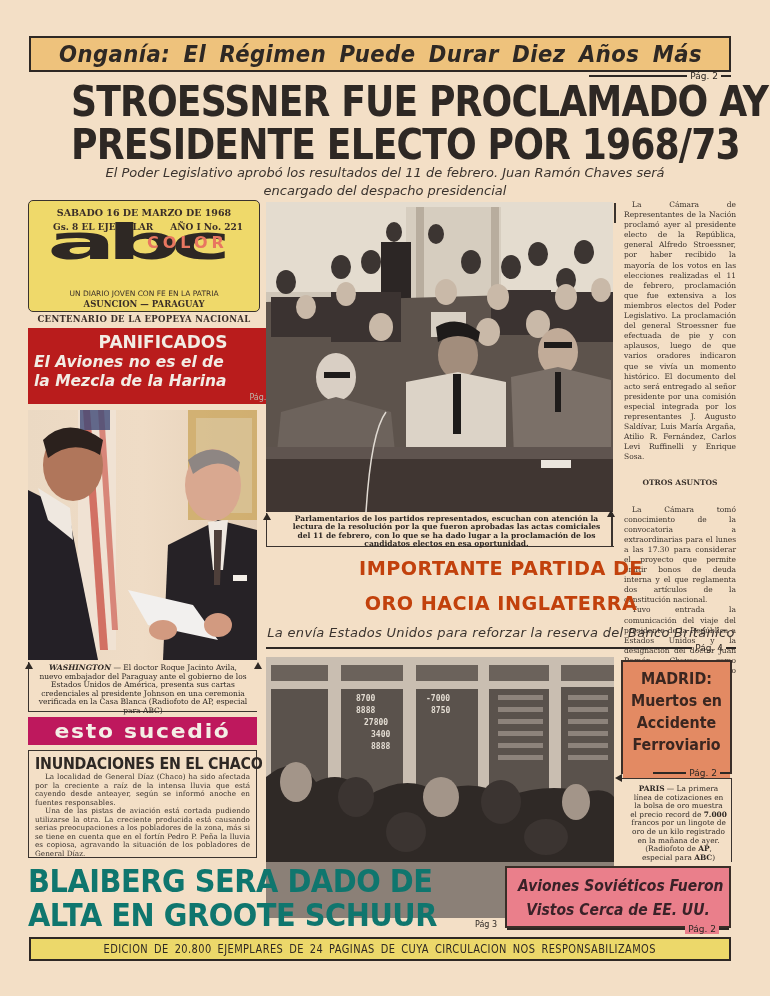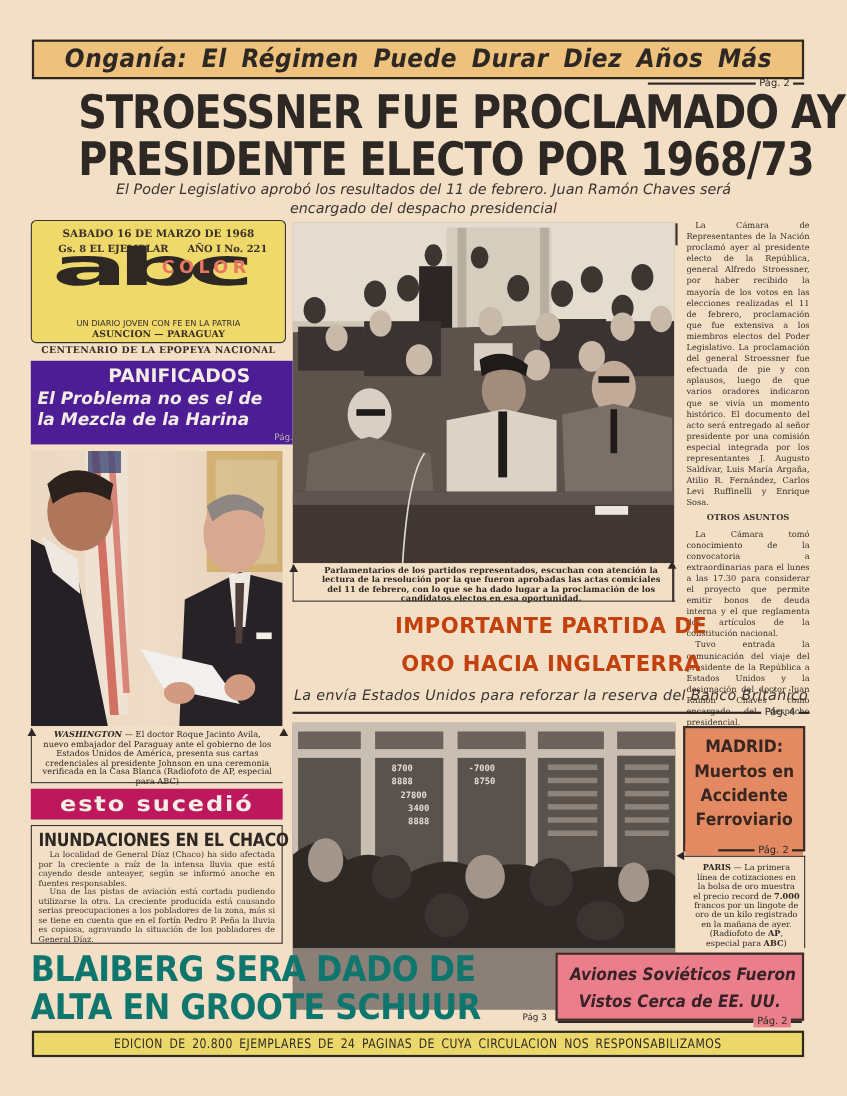--- a/index.html
+++ b/index.html
@@ -79,21 +79,21 @@
     font-size: 8.5px; font-weight: bold; color: #3a2e28;
   }
   #centenario {
     left: 28px; top: 314px; width: 232px; text-align: center;
     font-size: 8.5px; font-weight: bold; color: #3a2e28; letter-spacing: 0.3px;
   }
 
   
   #panificados {
     left: 28px; top: 328px; width: 270px; height: 76px;
-    background: #4c1d95; color: #ece4dc;
+    background: #b91c1c; color: #ece4dc;
   }
   #panificados .t1 {
     position: absolute; left: 0; top: 4px; width: 100%; text-align: center;
     font-family: "DejaVu Sans", sans-serif; font-weight: bold; font-size: 17px;
     color: #f2ece4;
   }
   #panificados .t2 {
     position: absolute; left: 6px; top: 25px; width: 220px;
     font-family: "DejaVu Sans", sans-serif; font-weight: bold; font-style: italic;
     font-size: 15.5px; line-height: 19px; color: #f2ece4;
@@ -157,21 +157,21 @@
     font-size: 7.3px; line-height: 8.5px; color: #3a322c; text-align: justify;
     text-indent: 10px;
   }
 
   
   #article-right {
     left: 624px; top: 200px; width: 112px;
     font-size: 7.5px; line-height: 10.1px; color: #3a322c; text-align: justify;
   }
   #article-right p { text-indent: 8px; }
-  #article-right .sub { text-align: center; font-weight: bold; margin: 4px 0; text-indent: 0; }
+  #article-right .sub { text-align: center; font-weight: bold; margin: 16px 0; text-indent: 0; }
   #article-right-rule {
     left: 614px; top: 203px; width: 1.5px; height: 20px; background: #3a332e;
   }
 
   #congress-caption {
     left: 266px; top: 513px; width: 348px; height: 34px;
     font-size: 7.5px; line-height: 8.4px; color: #2e2824; text-align: center;
     padding: 2px 6px 0 18px; font-weight: bold;
     border-left: 1.5px solid #3a332e; border-bottom: 1.5px solid #3a332e;
   }
@@ -275,21 +275,21 @@
   <div class="abc-word">abc</div>
   <div class="color-word">COLOR</div>
   <div class="motto">UN DIARIO JOVEN CON FE EN LA PATRIA</div>
   <div class="city">ASUNCION — PARAGUAY</div>
 </div>
 <div id="centenario" class="abs">CENTENARIO DE LA EPOPEYA NACIONAL</div>
 
 <div id="panificados" class="abs">
   <div class="t1">PANIFICADOS</div>
   <div class="t2">
-    <div>El Problema no es el de</div>
+    <div>El Aviones no es el de</div>
     <div>la Mezcla de la Harina</div>
   </div>
   <div class="pg">Pág. 7</div>
 </div>
 
 <div id="photo-washington" class="abs photo">
   <svg width="229" height="250" viewBox="0 0 229 250">
     <rect x="160" y="0" width="69" height="110" fill="#c9a45a" opacity="0.75"></rect>
     <rect x="168" y="8" width="56" height="95" fill="#dcc7a0" opacity="0.7"></rect>
     <rect x="50" y="0" width="38" height="240" fill="#f0e2d3"></rect>

